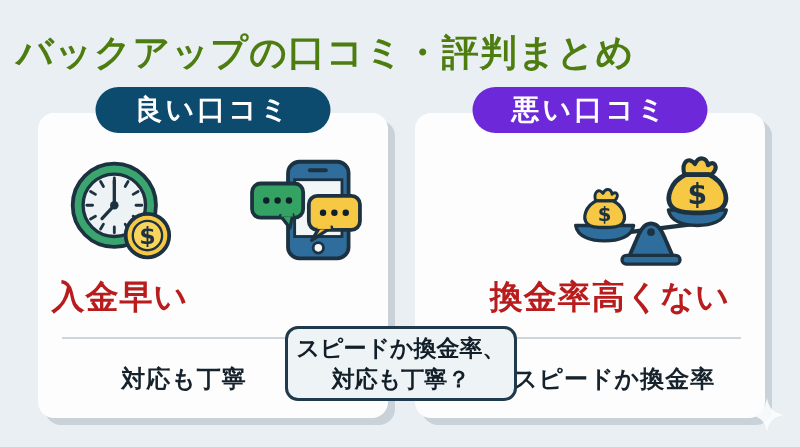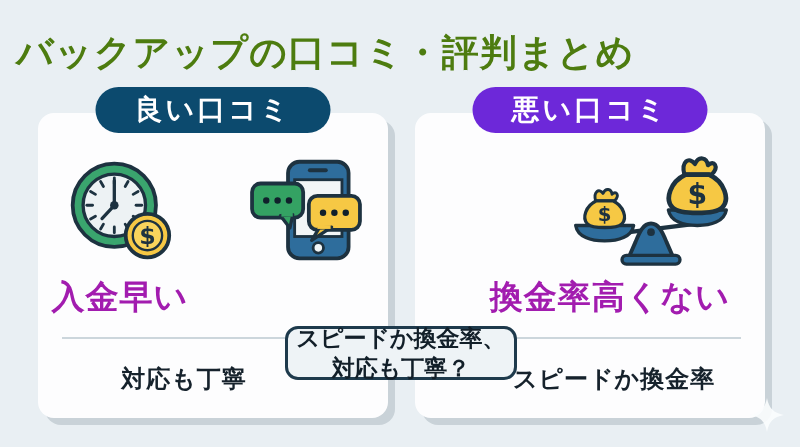--- a/index.html
+++ b/index.html
@@ -33,35 +33,35 @@
   .badge-bad{background:#6d28d9;}
   .items{
     position:absolute;top:40px;left:0;right:0;
     display:flex;justify-content:center;gap:30px;
   }
   .item{display:flex;flex-direction:column;align-items:center;width:156px;}
   .card-bad .item{width:280px;align-items:flex-end;}
   .icon-box{height:114px;display:flex;align-items:center;justify-content:center;}
   .item-label{
     margin-top:8px;font-size:33px;font-weight:800;letter-spacing:1px;
-    color:#a21caf;white-space:nowrap;
+    color:#b91c1c;white-space:nowrap;
   }
   .divider{
     position:absolute;top:224px;left:24px;right:24px;height:2px;
     background:#ccd6dc;
   }
   .footer-label{
     position:absolute;top:250px;text-align:center;
     font-size:24px;font-weight:700;letter-spacing:1px;color:#16222c;
     white-space:nowrap;
   }
   .footer-good{left:0;right:58px;}
   .footer-bad{left:48px;right:0;}
   .bubble{
-    position:absolute;left:285px;top:326px;width:232px;height:54px;
+    position:absolute;left:285px;top:326px;width:232px;height:75px;
     box-sizing:border-box;
     background:#eef3f6;border:3px solid #1e3a4c;border-radius:13px;
     display:flex;flex-direction:column;align-items:center;justify-content:center;
     font-size:23px;font-weight:800;line-height:1.32;color:#121f29;
     z-index:6;white-space:nowrap;
   }
   .sparkle{position:absolute;left:748px;top:396px;z-index:7;}
 </style>
 </head>
 <body>

